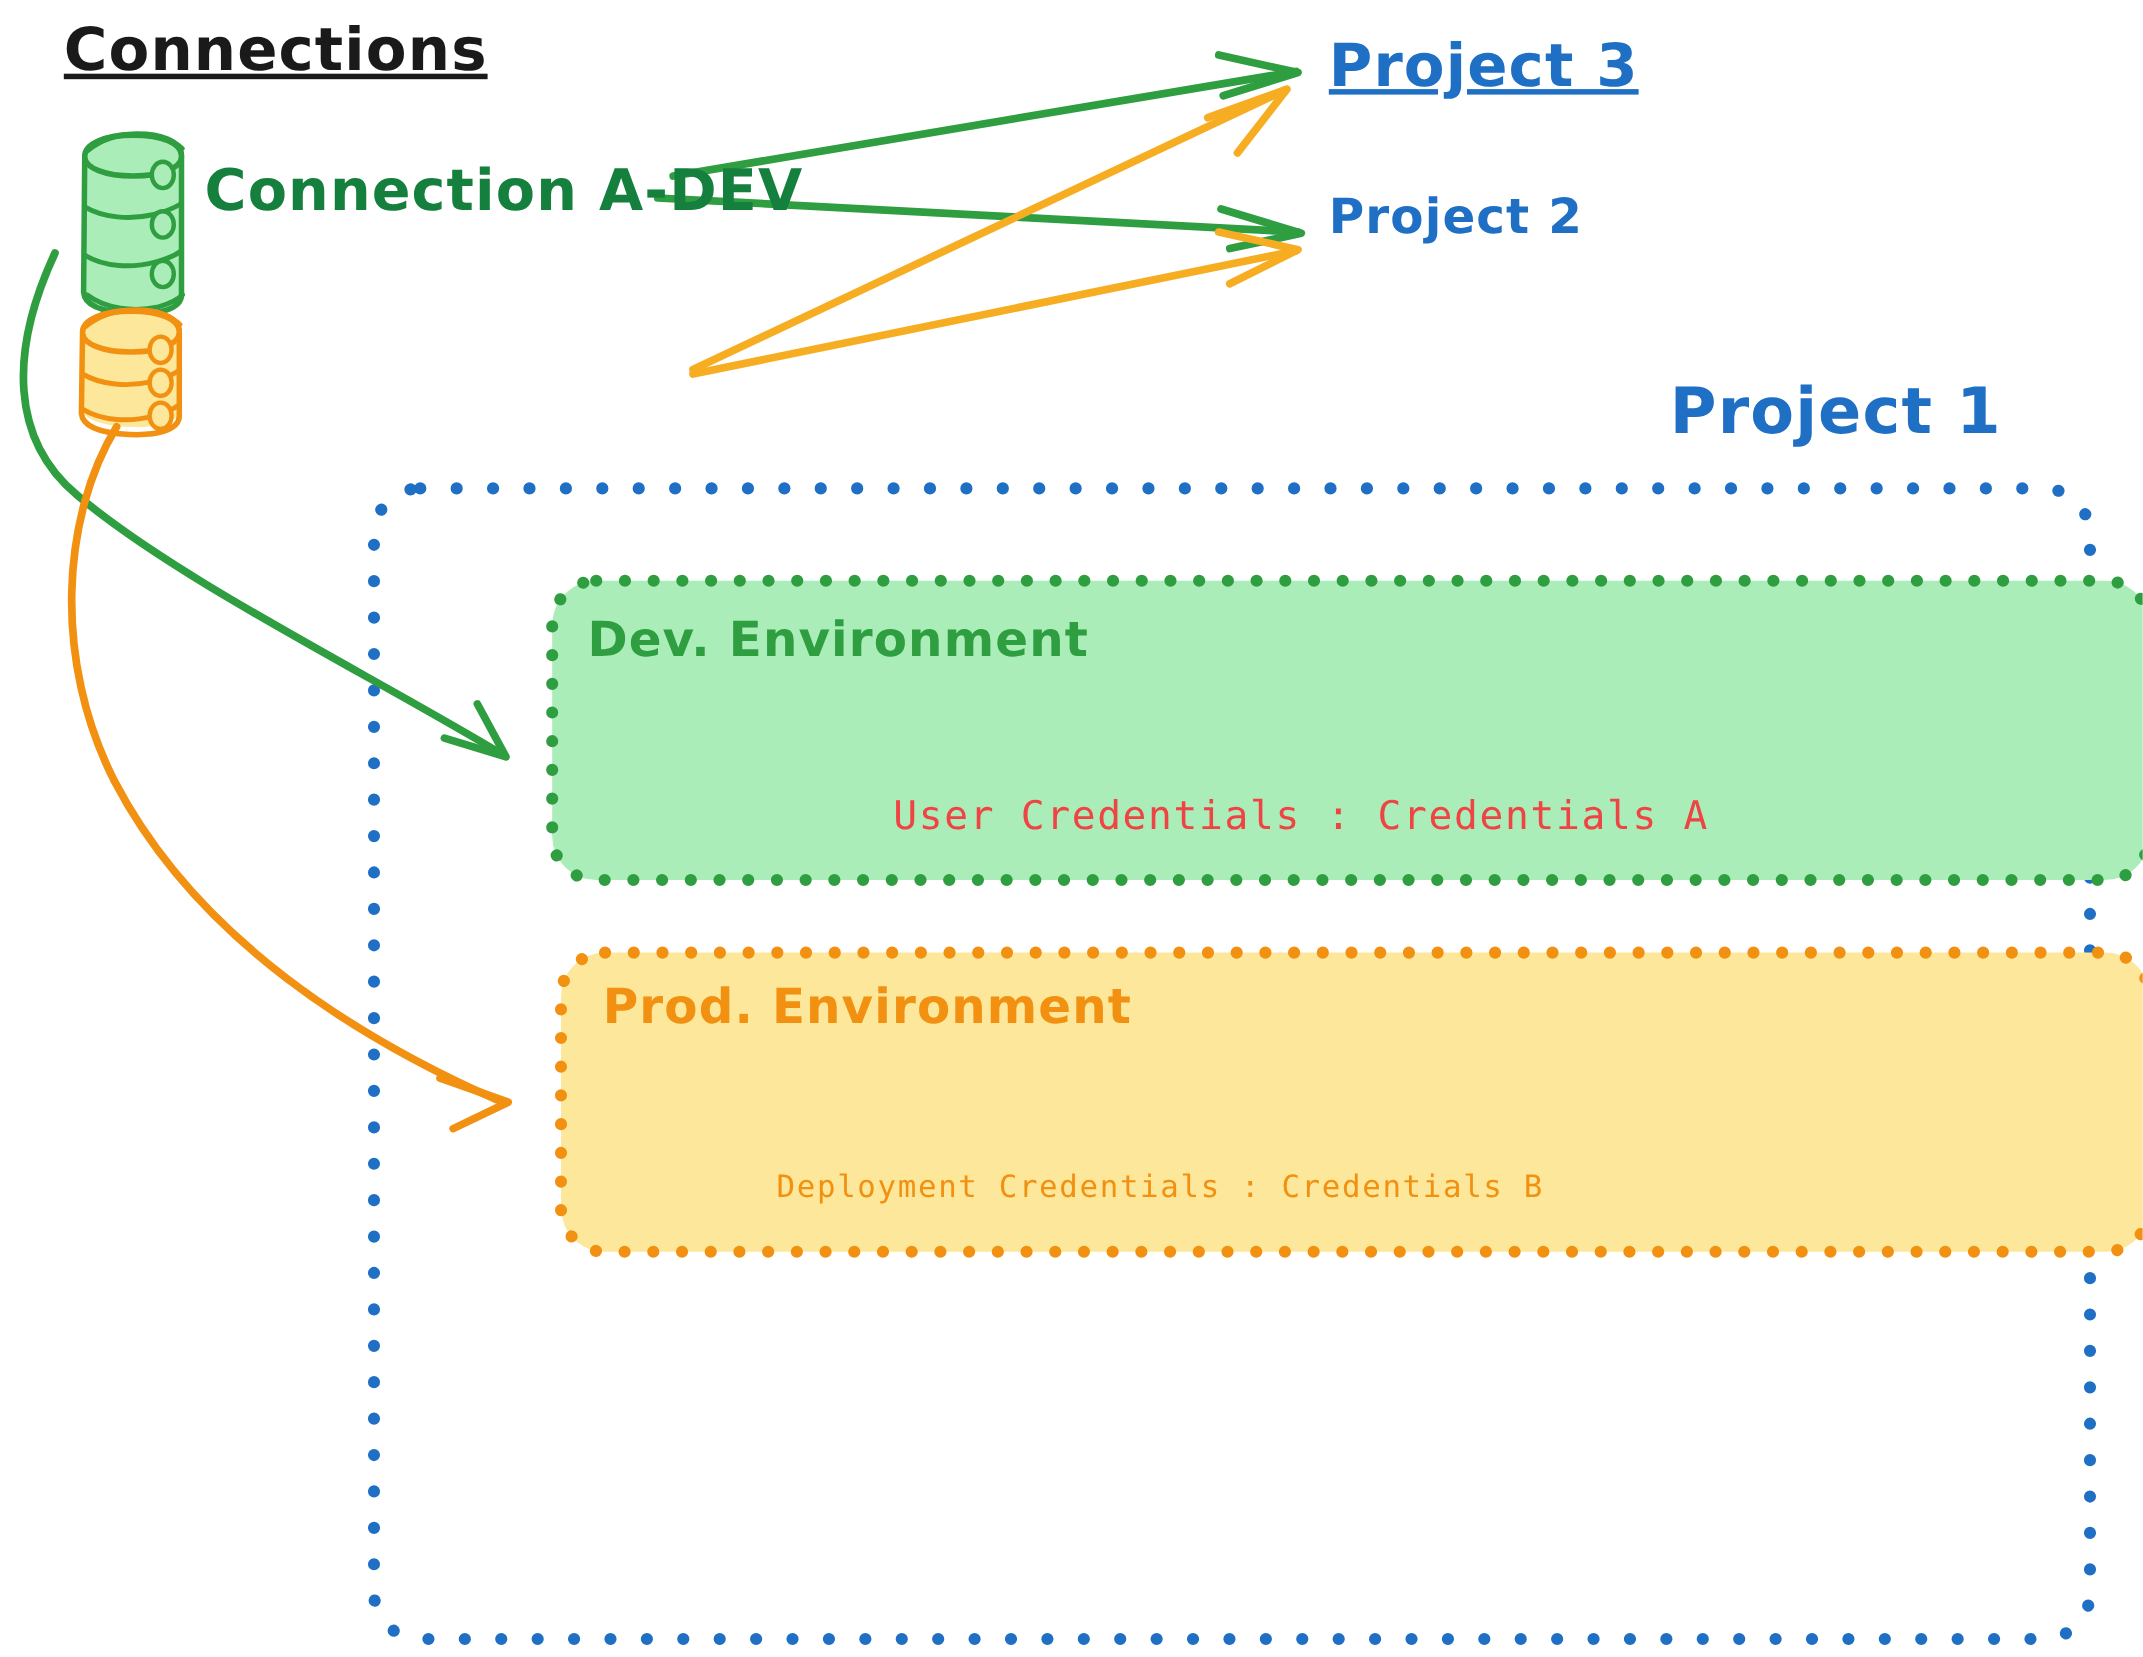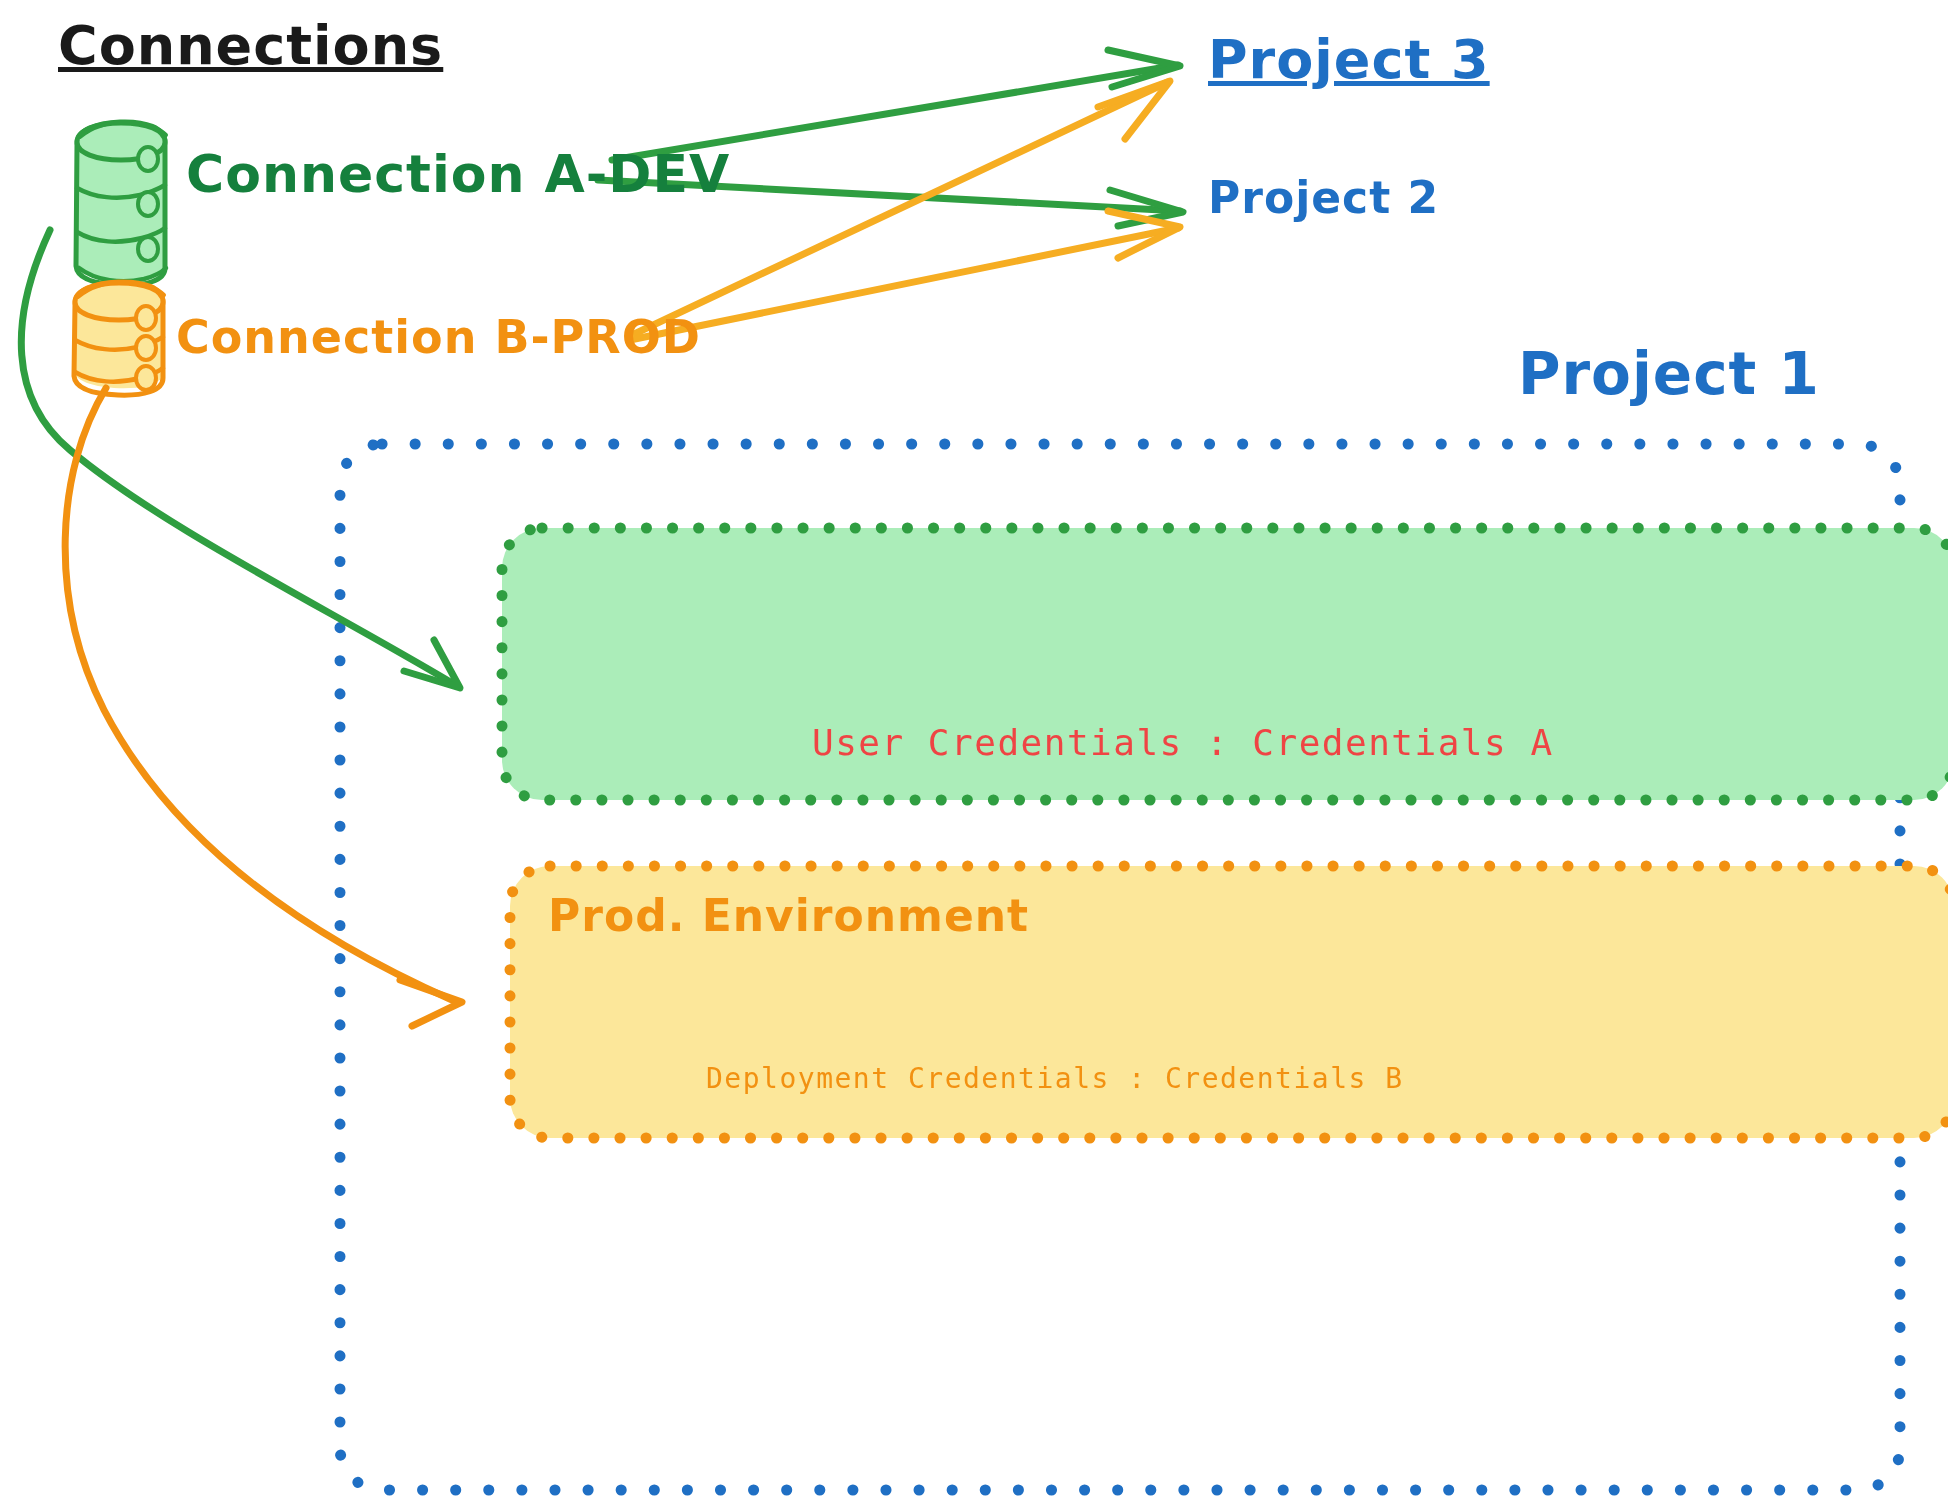--- a/index.html
+++ b/index.html
@@ -184,28 +184,28 @@
       <path d="M106 388 C56 470 48 600 104 710 C180 856 330 946 452 1000" fill="none" stroke="#f29111" stroke-width="7" stroke-linecap="round"></path>
       <path d="M400 980 L462 1002 L412 1026" fill="none" stroke="#f29111" stroke-width="7" stroke-linecap="round" stroke-linejoin="round"></path>
     </g>
 
   </svg>
 
   <div class="txt hand title-connections">Connections</div>
 
   <div class="txt hand lbl-conn-a">Connection A-DEV</div>
 
-  <div class="txt hand lbl-conn-b">Connection B-PROD</div>
 
   <div class="txt hand lbl-project3">Project 3</div>
 
   <div class="txt hand lbl-project2">Project 2</div>
 
   <div class="txt hand lbl-project1">Project 1</div>
 
+  <div class="txt hand lbl-dev-env">Dev. Environment</div>
 
   <div class="txt mono cred-dev">User Credentials : Credentials A</div>
 
   <div class="txt hand lbl-prod-env">Prod. Environment</div>
 
   <div class="txt mono cred-prod">Deployment Credentials : Credentials B</div>
 
 </div>
 
 </body></html>

